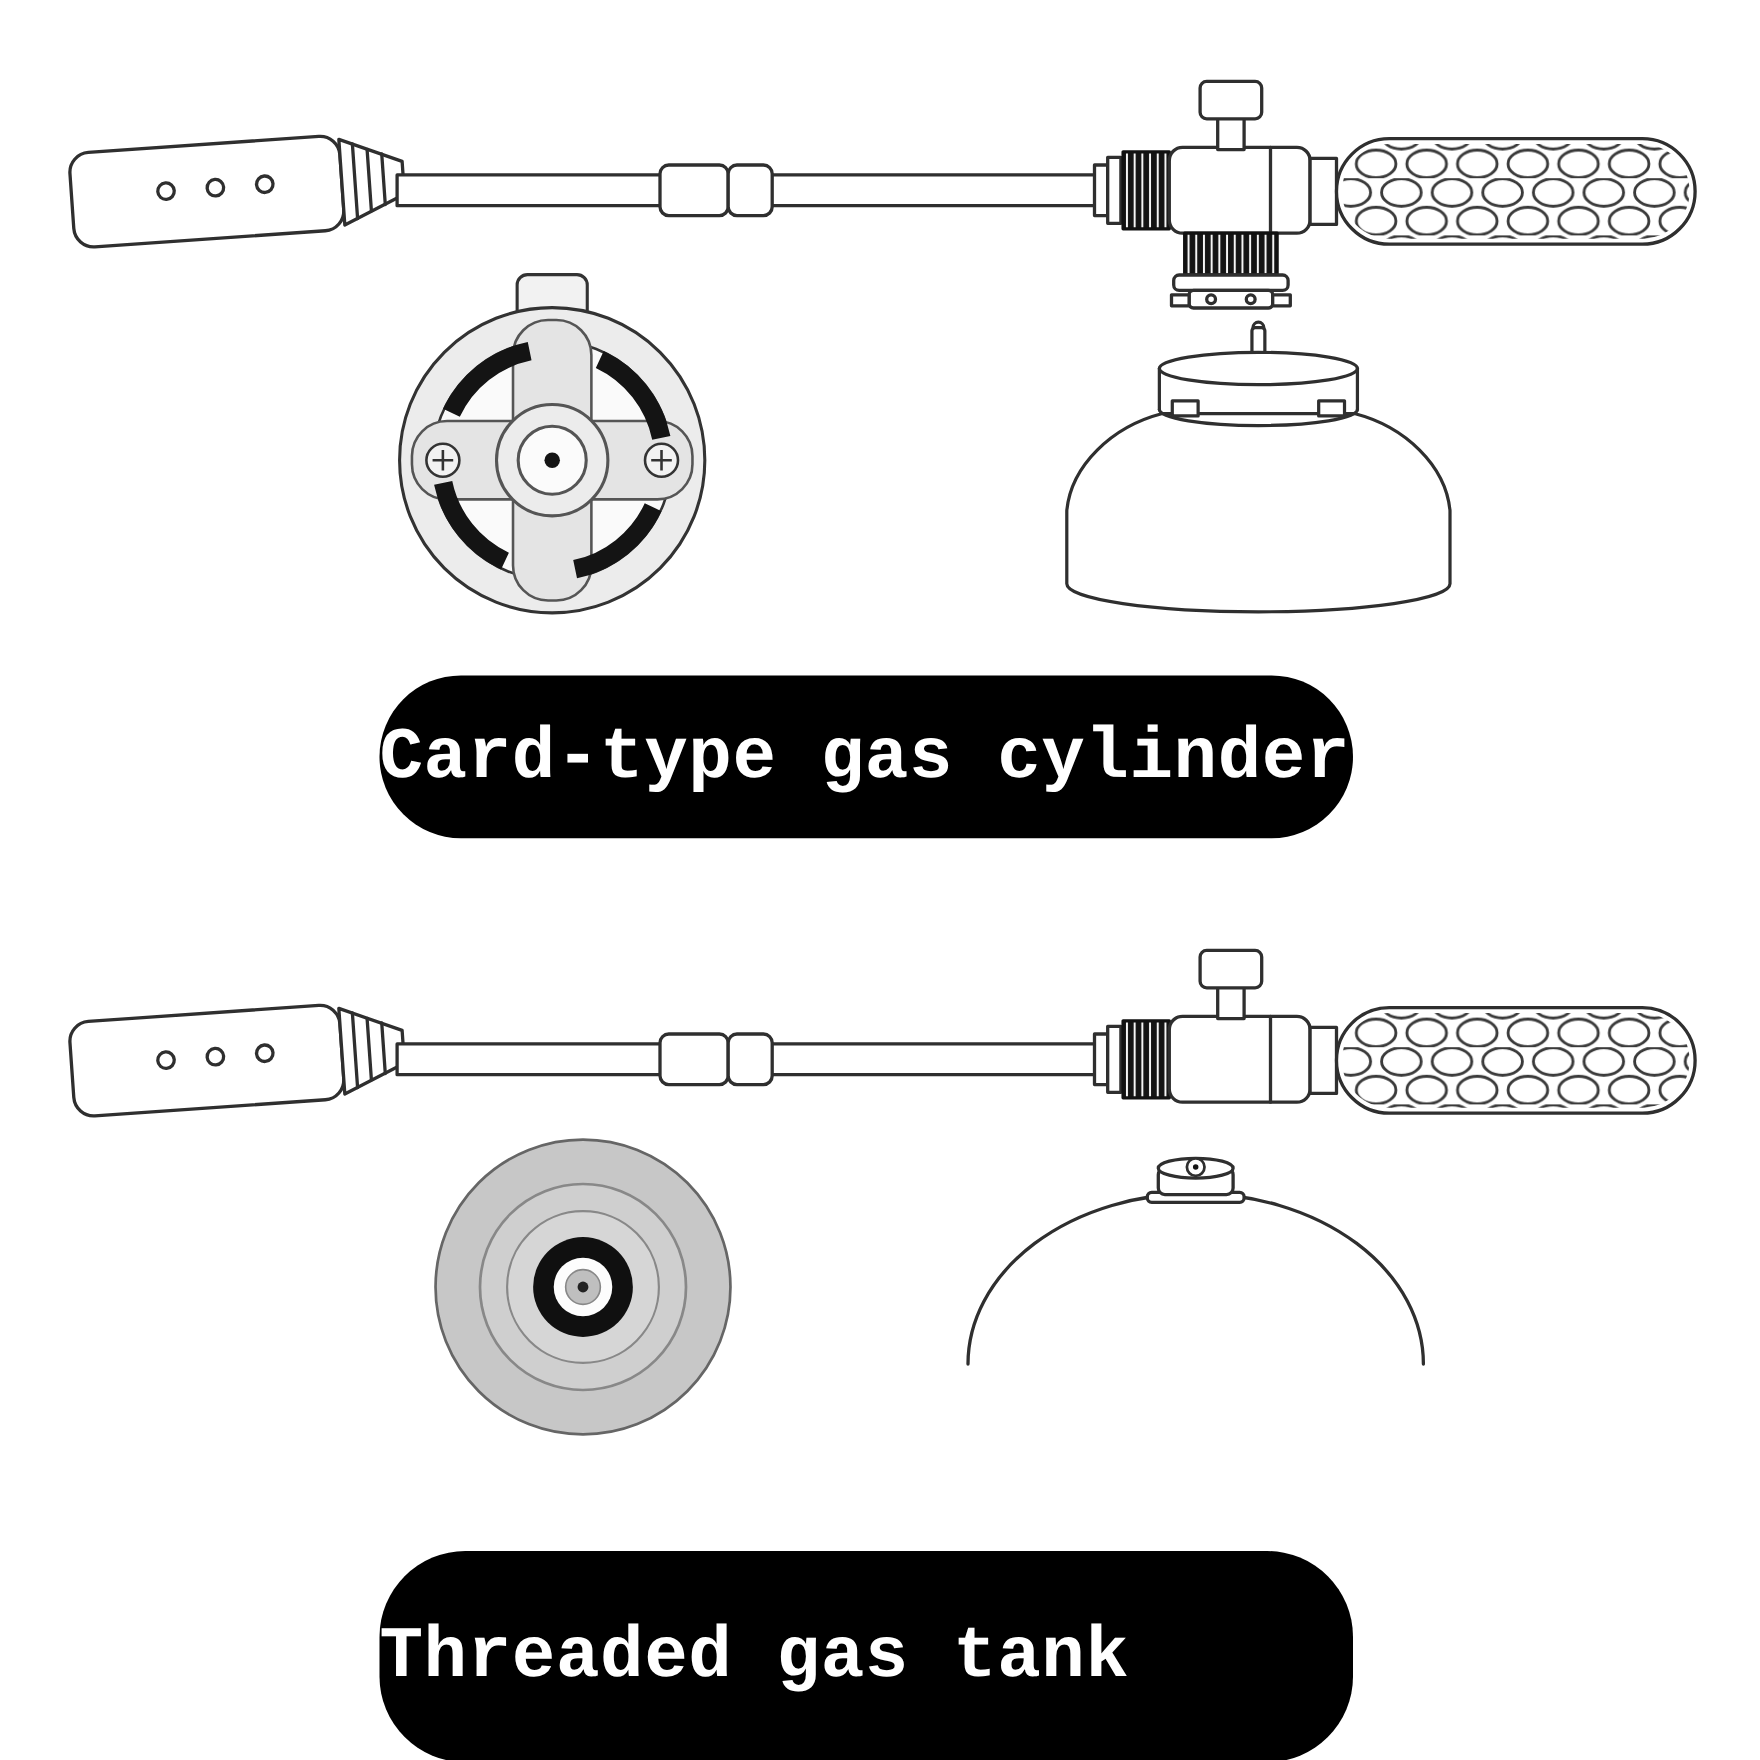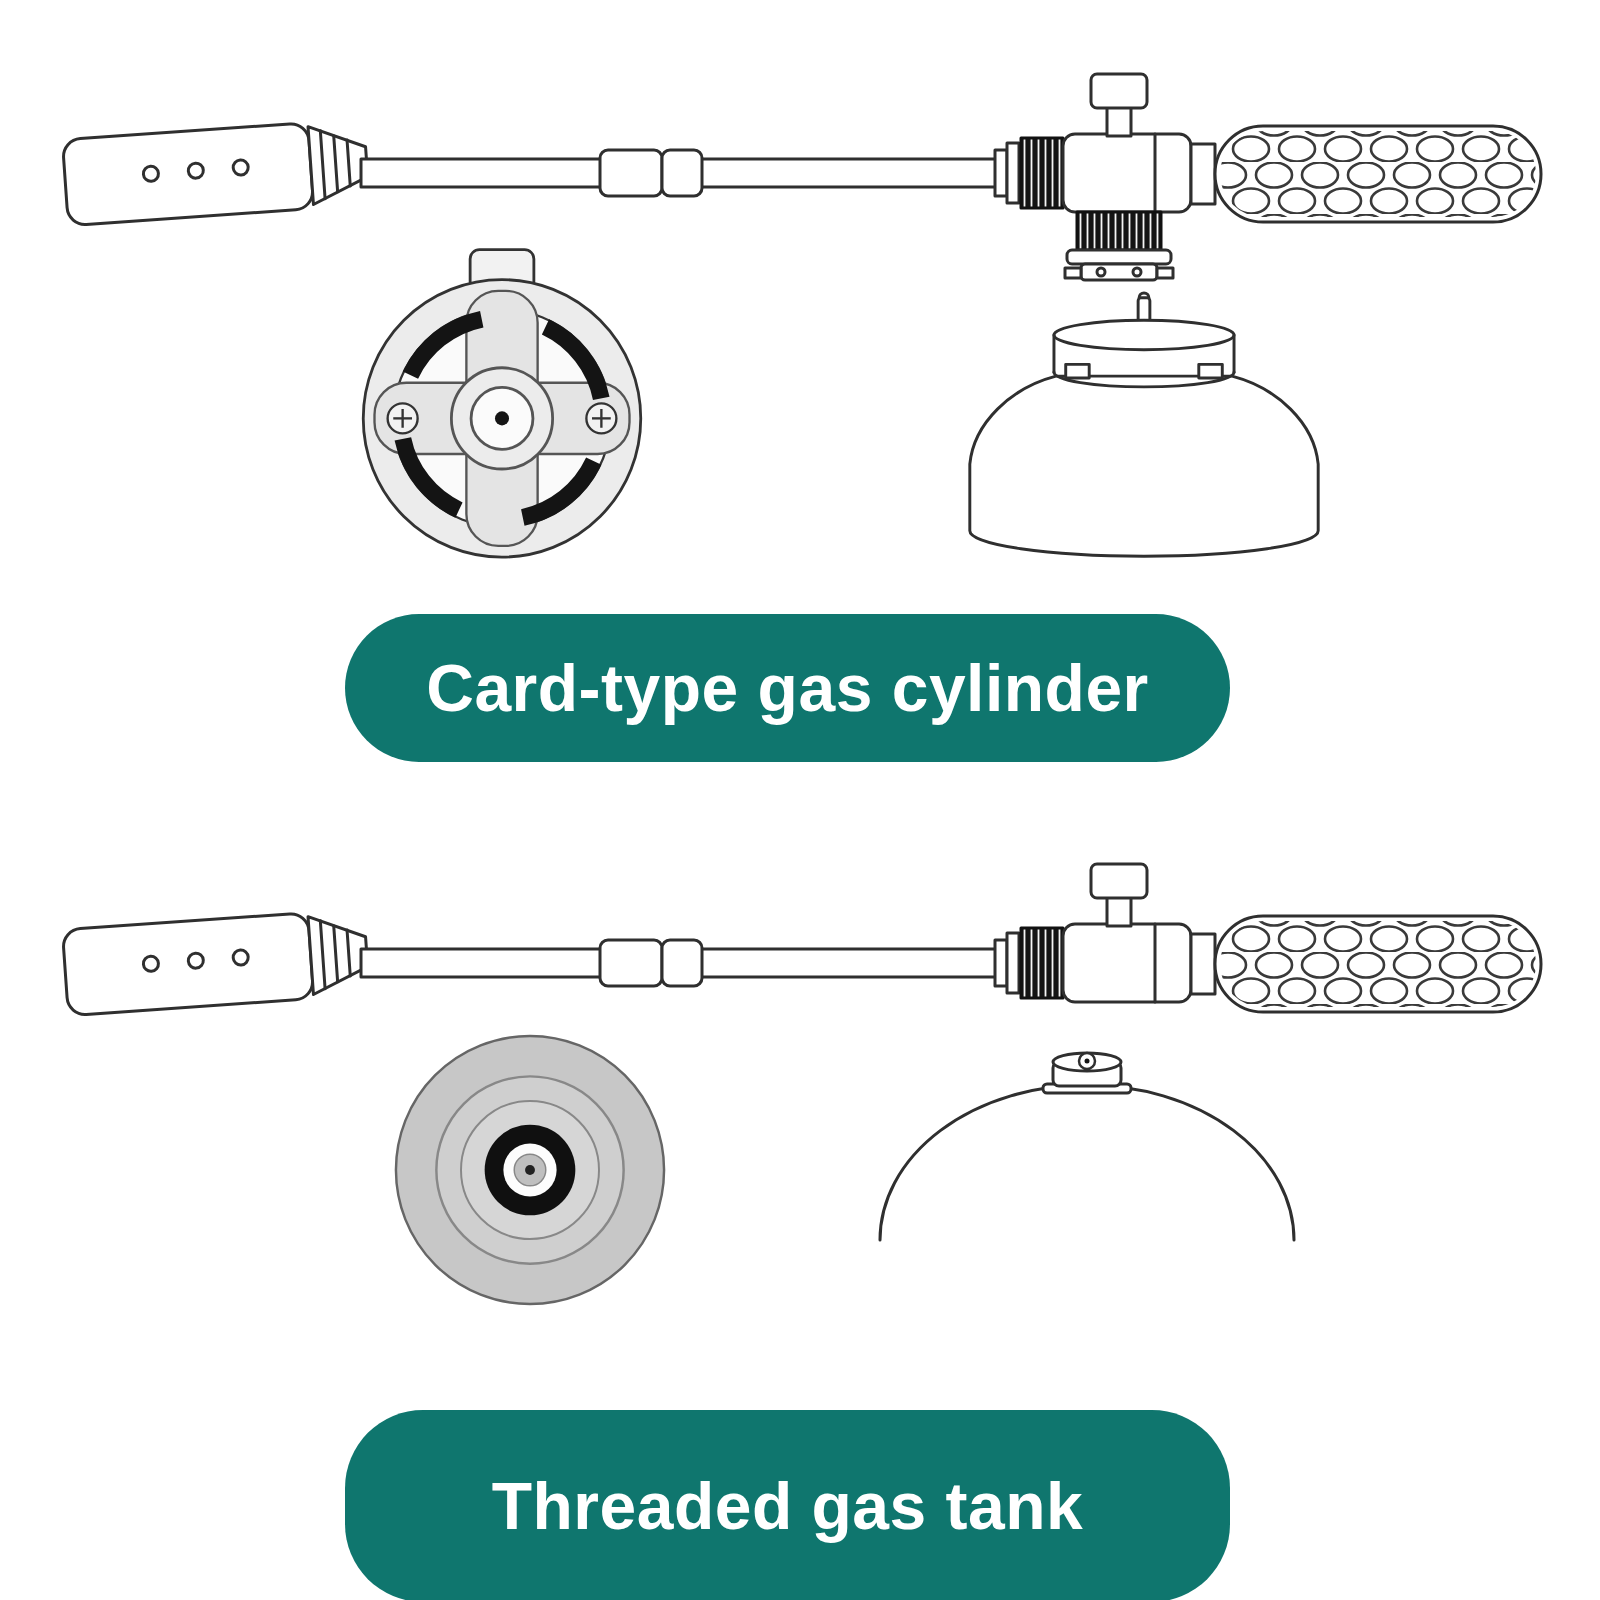--- a/index.html
+++ b/index.html
@@ -1,23 +1,23 @@
 <!DOCTYPE html>
 <html><head>
 <meta charset="utf-8">
 <style>
   html,body{margin:0;padding:0;background:#ffffff;}
   body{width:1600px;height:1600px;position:relative;overflow:hidden;
        font-family:"Liberation Sans", sans-serif;}
   .abs{position:absolute;}
   .pill{
     position:absolute;
-    background:#0f766e;
+    background:#000000;
     border-radius:78px;
-    display:flex;align-items:center;justify-content:center;
+    display:flex;align-items:center;font-family:Liberation Mono, monospace;
   }
   .pill span{
     color:#ffffff;
     font-weight:bold;
     font-size:66px;
     letter-spacing:0.5px;
     white-space:nowrap;
   }
   svg{display:block;}
 </style>

